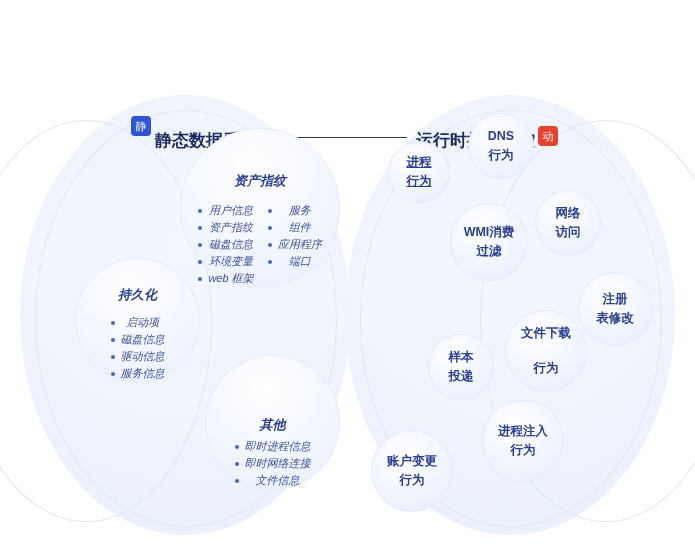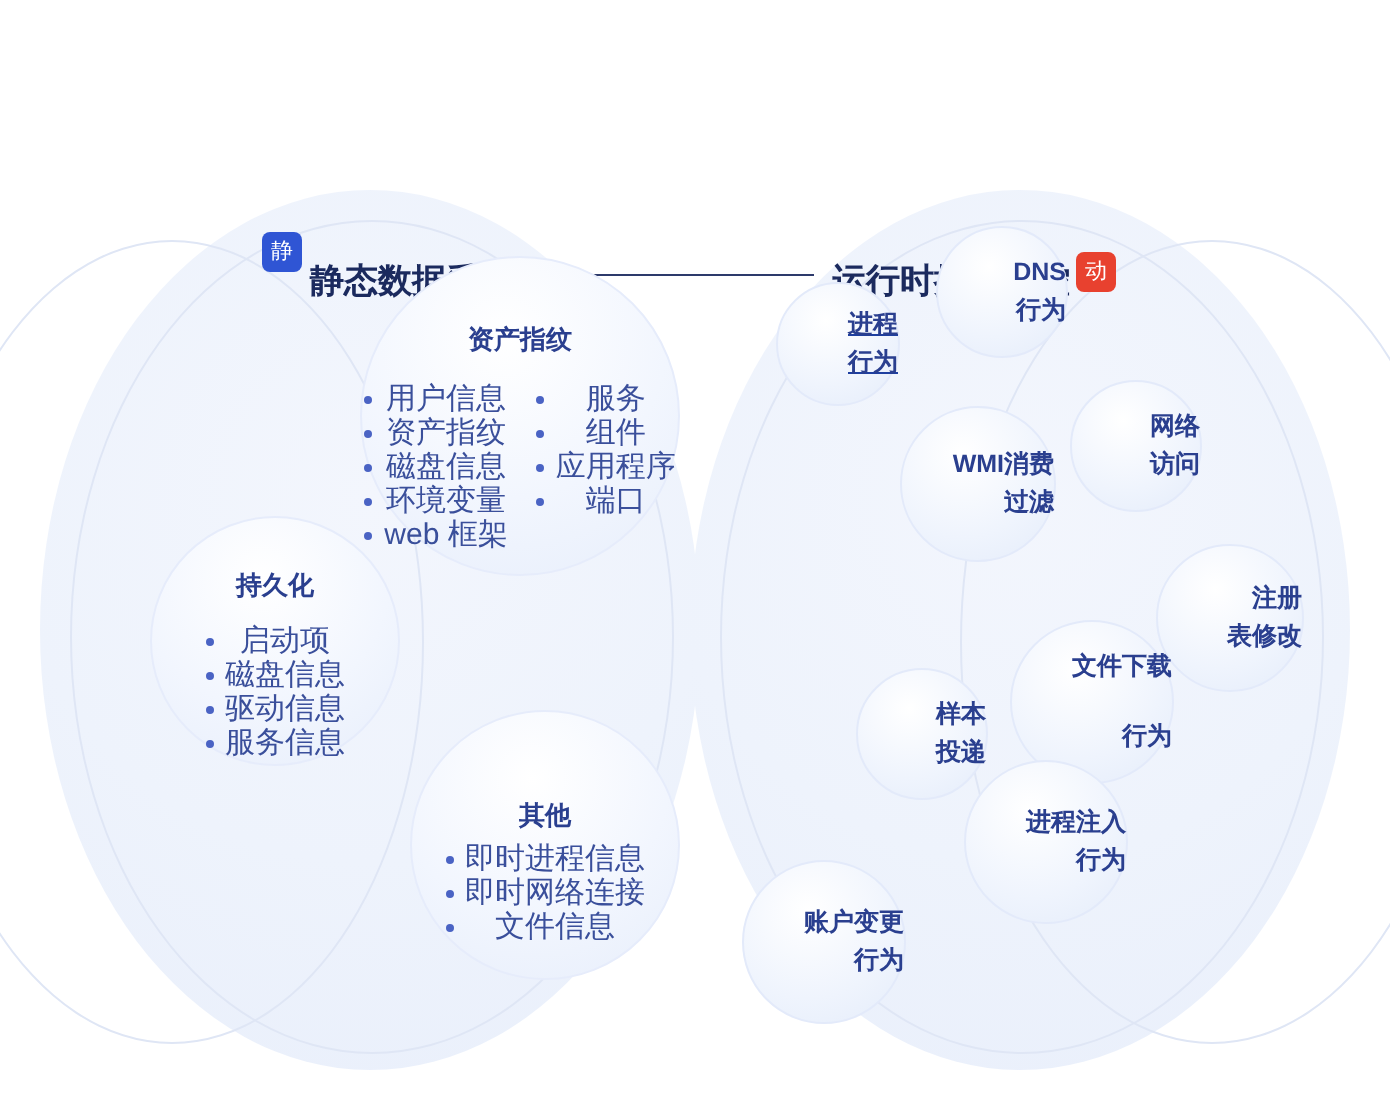--- a/index.html
+++ b/index.html
@@ -48,38 +48,38 @@
     color:#1e3fa0;
     text-align:center;
   }
   .bubble.plain{
     background:radial-gradient(circle at 40% 30%, #ffffff 0%, #eff4fd 60%, #e4ecfa 100%);
     border:1px solid #e3eafa;
   }
   .bubble.big{
     background:radial-gradient(circle at 45% 25%, #ffffff 0%, #f2f6fe 55%, #e7eefb 100%);
     border:1px solid #e6ecfb;
-    align-items:flex-start;justify-content:center;
+    align-items:flex-start;justify-content:flex-end;font-style:italic;
   }
   .bubble .b-title{
     font-size:13px;font-weight:bold;color:#2a3f8f;line-height:19px;
   }
   .bubble.small .b-title{font-size:12.5px;}
   .b-title-center{
-    width:100%;text-align:right;
+    width:100%;text-align:center;
   }
 
   .lists{
     display:flex;flex-direction:row;gap:14px;justify-content:center;width:100%;
   }
   .list{
     list-style:none;margin:0;padding:0;
   }
   .list li{
-    font-size:15px;color:#3a4f9b;line-height:17px;white-space:nowrap;position:relative;padding-left:10px;
+    font-size:11px;color:#3a4f9b;line-height:17px;white-space:nowrap;position:relative;padding-left:10px;
   }
   .list li:before{
     content:"";position:absolute;left:0;top:7px;width:4px;height:4px;border-radius:50%;background:#4a63c4;
   }
   .big-inner{
     width:100%;display:flex;flex-direction:column;align-items:center;
   }
 </style>
 </head>
 <body>
@@ -179,21 +179,21 @@
   <div class="bubble plain small" style="left:505px;top:310px;width:82px;height:82px;gap:16px;">
     <div class="b-title b-title-center">文件下载</div>
     <div class="b-title b-title-center">行为</div>
   </div>
 
   <div class="bubble plain small" style="left:428px;top:334px;width:66px;height:66px;">
     <div class="b-title b-title-center">样本</div>
     <div class="b-title b-title-center">投递</div>
   </div>
 
-  <div class="bubble plain small" style="left:482px;top:380px;width:82px;height:82px;">
+  <div class="bubble plain small" style="left:482px;top:400px;width:82px;height:82px;">
     <div class="b-title b-title-center">进程注入</div>
     <div class="b-title b-title-center">行为</div>
   </div>
 
   <div class="bubble plain small" style="left:371px;top:430px;width:82px;height:82px;">
     <div class="b-title b-title-center">账户变更</div>
     <div class="b-title b-title-center">行为</div>
   </div>
 
 </div>

